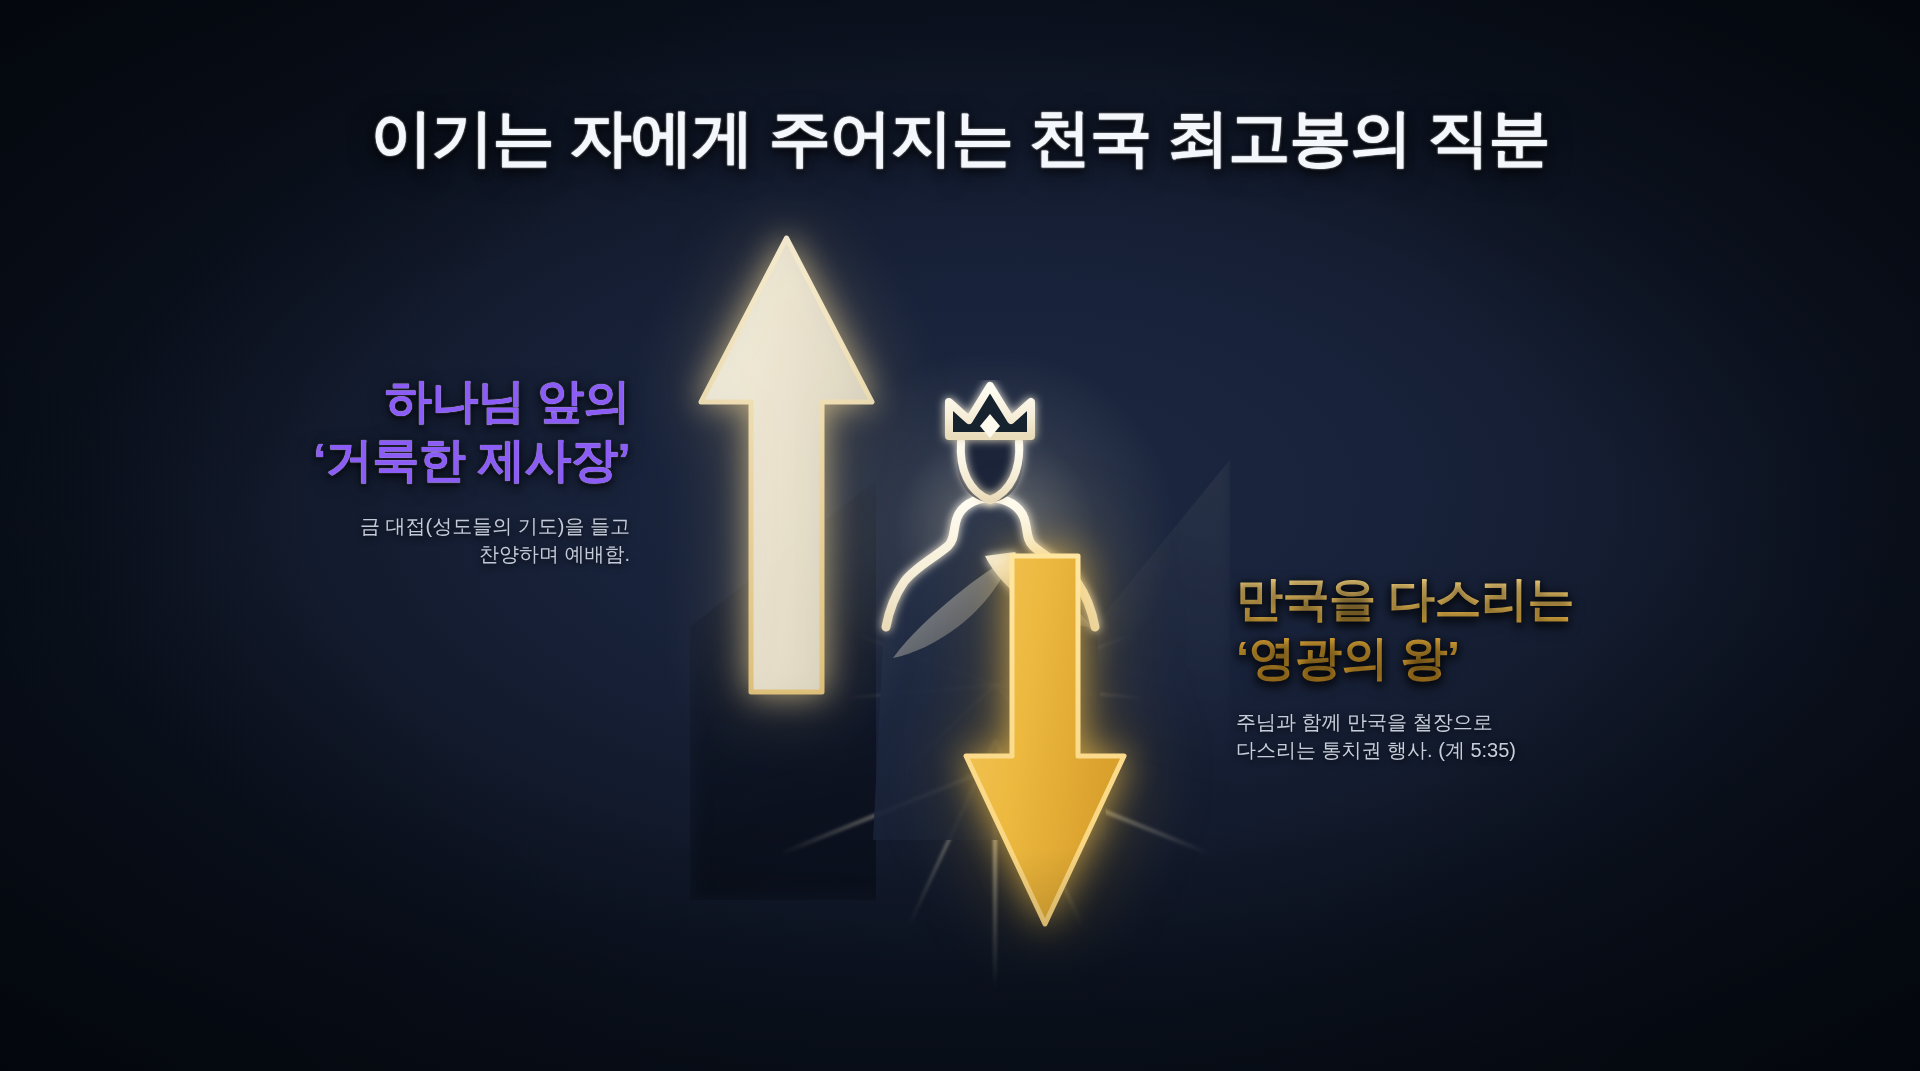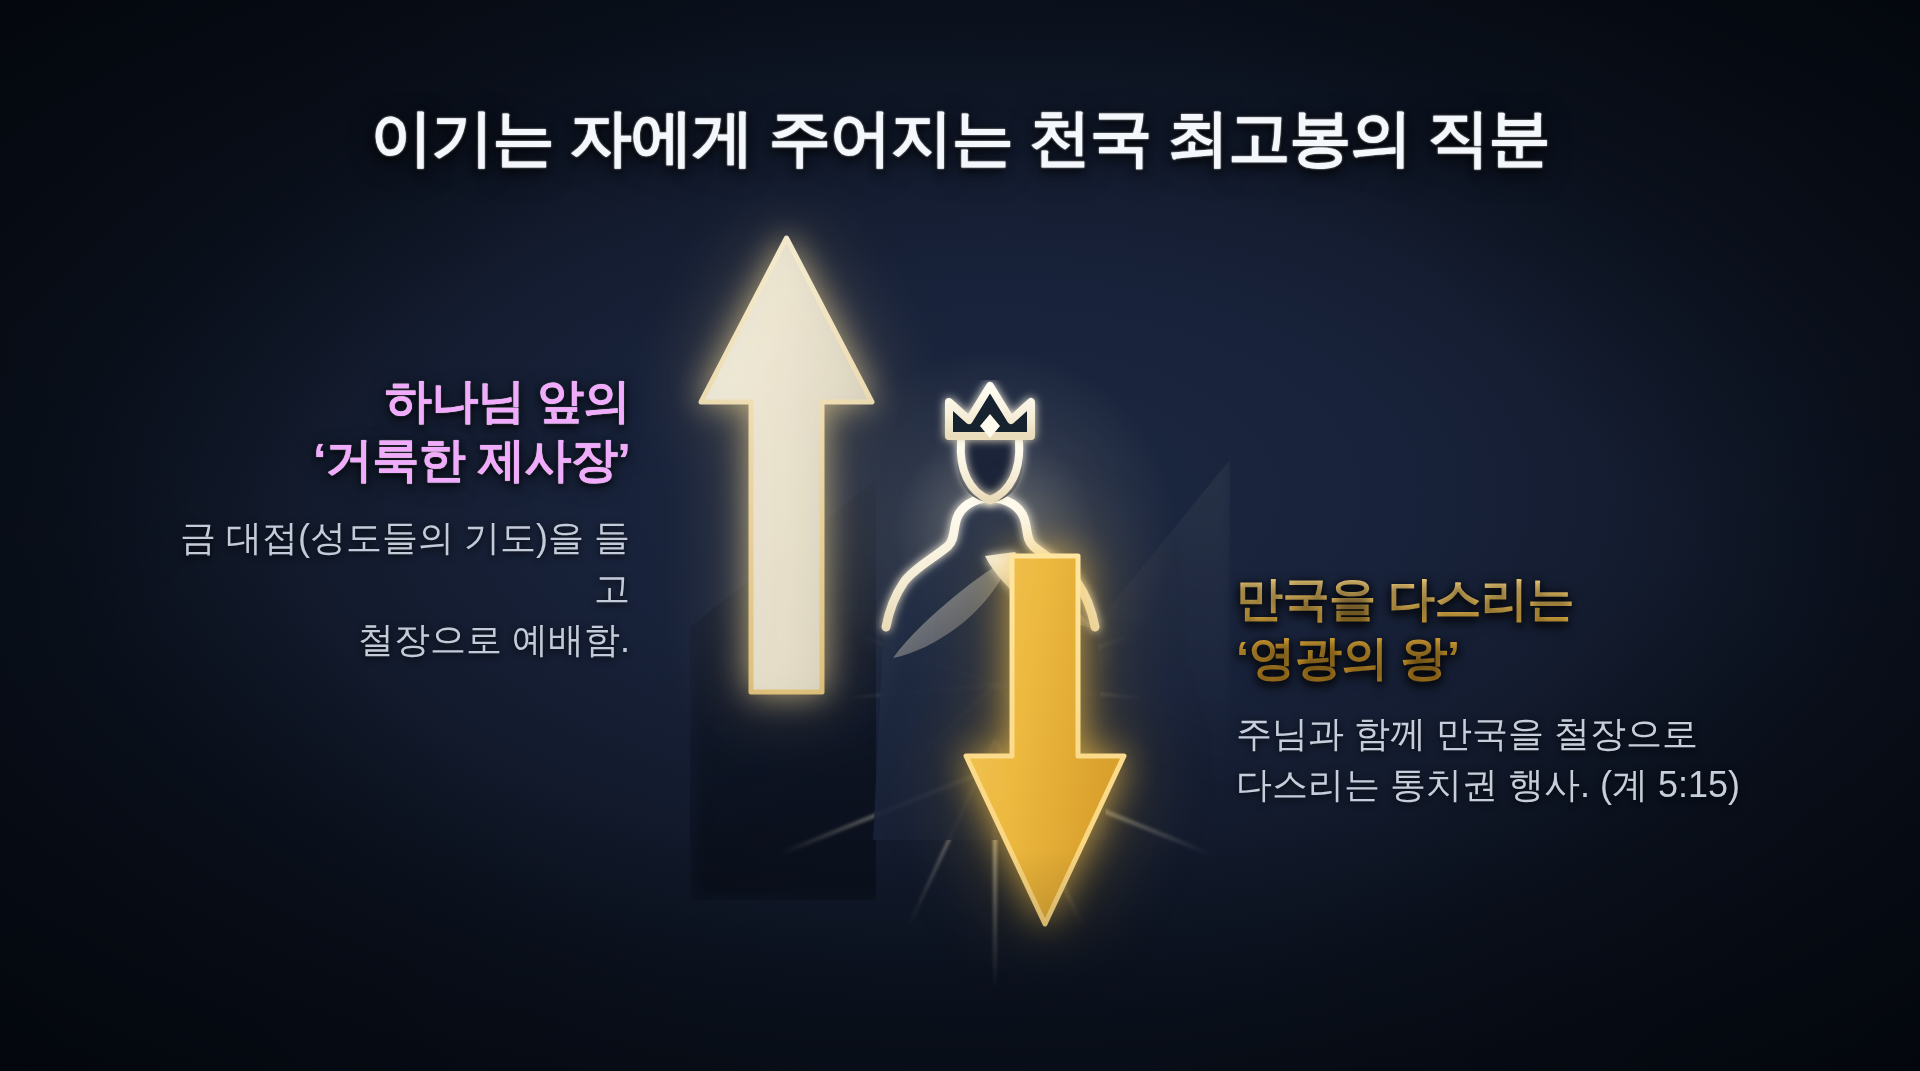--- a/index.html
+++ b/index.html
@@ -158,39 +158,39 @@
   }
 
   .head {
     font-size: 47px;
     font-weight: 700;
     line-height: 1.25;
     letter-spacing: -0.5px;
     margin: 0;
   }
   .head.white {
-    color: #f0abfc;
+    color: #8b5cf6;
     text-shadow:
       0 0 1px rgba(255,255,255,0.9),
       0 2px 6px rgba(0,0,0,0.85),
       0 4px 18px rgba(0,0,0,0.6);
   }
   .head.gold {
     color: #e8b84d;
     background: linear-gradient(180deg, #f6d789 0%, #e3ae3c 45%, #c98f22 100%);
     -webkit-background-clip: text;
     background-clip: text;
     -webkit-text-fill-color: transparent;
     text-shadow: 0 3px 10px rgba(0,0,0,0.7);
     filter: drop-shadow(0 2px 5px rgba(0,0,0,0.75));
   }
 
   .body-text {
     margin: 22px 0 0 0;
-    font-size: 36px;
+    font-size: 20px;
     font-weight: 400;
     line-height: 1.42;
     color: #c3cad8;
     text-shadow: 0 2px 7px rgba(0,0,0,0.8);
   }
   .block-right .body-text { margin-top: 20px; color: #c7cedb; }
 
   .line { display: block; }
 </style>
 </head>
@@ -327,28 +327,28 @@
              font-size:62px;font-weight:700;letter-spacing:-1px;color:#f4f7fb;
              text-shadow:0 0 2px rgba(255,255,255,0.85),0 3px 10px rgba(0,0,0,0.9),0 6px 26px rgba(0,0,0,0.6);">이기는 자에게 주어지는 천국 최고봉의 직분</h1>
 
   <div class="block block-left">
     <h2 class="head white">
       <span class="line">하나님 앞의</span>
       <span class="line">‘거룩한 제사장’</span>
     </h2>
     <p class="body-text">
       <span class="line">금 대접(성도들의 기도)을 들고</span>
-      <span class="line">철장으로 예배함.</span>
+      <span class="line">찬양하며 예배함.</span>
     </p>
   </div>
 
   <div class="block block-right">
     <h2 class="head gold">
       <span class="line">만국을 다스리는</span>
       <span class="line">‘영광의 왕’</span>
     </h2>
     <p class="body-text">
       <span class="line">주님과 함께 만국을 철장으로</span>
-      <span class="line">다스리는 통치권 행사. (계 5:15)</span>
+      <span class="line">다스리는 통치권 행사. (계 5:35)</span>
     </p>
   </div>
 
 </div>
 
 </body></html>

